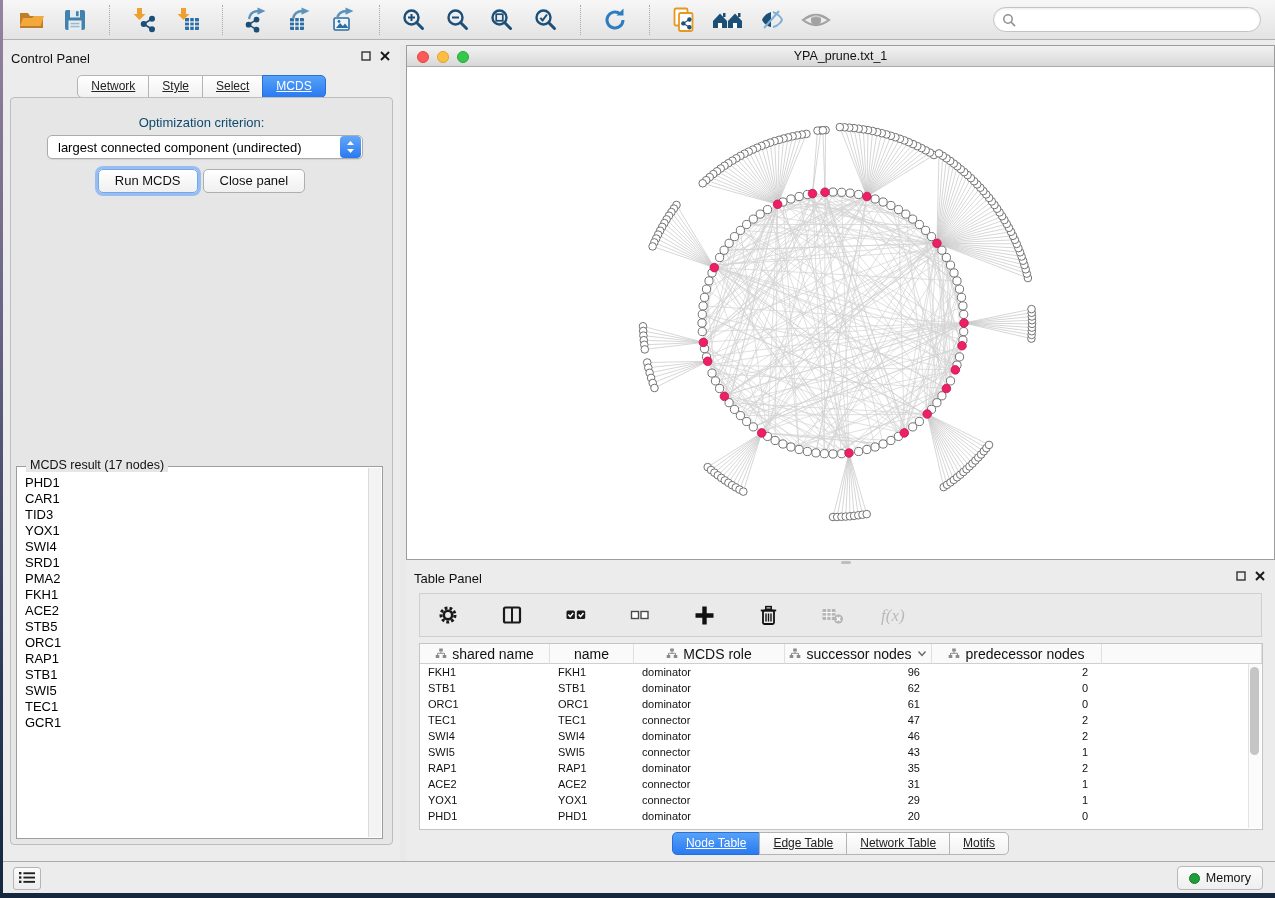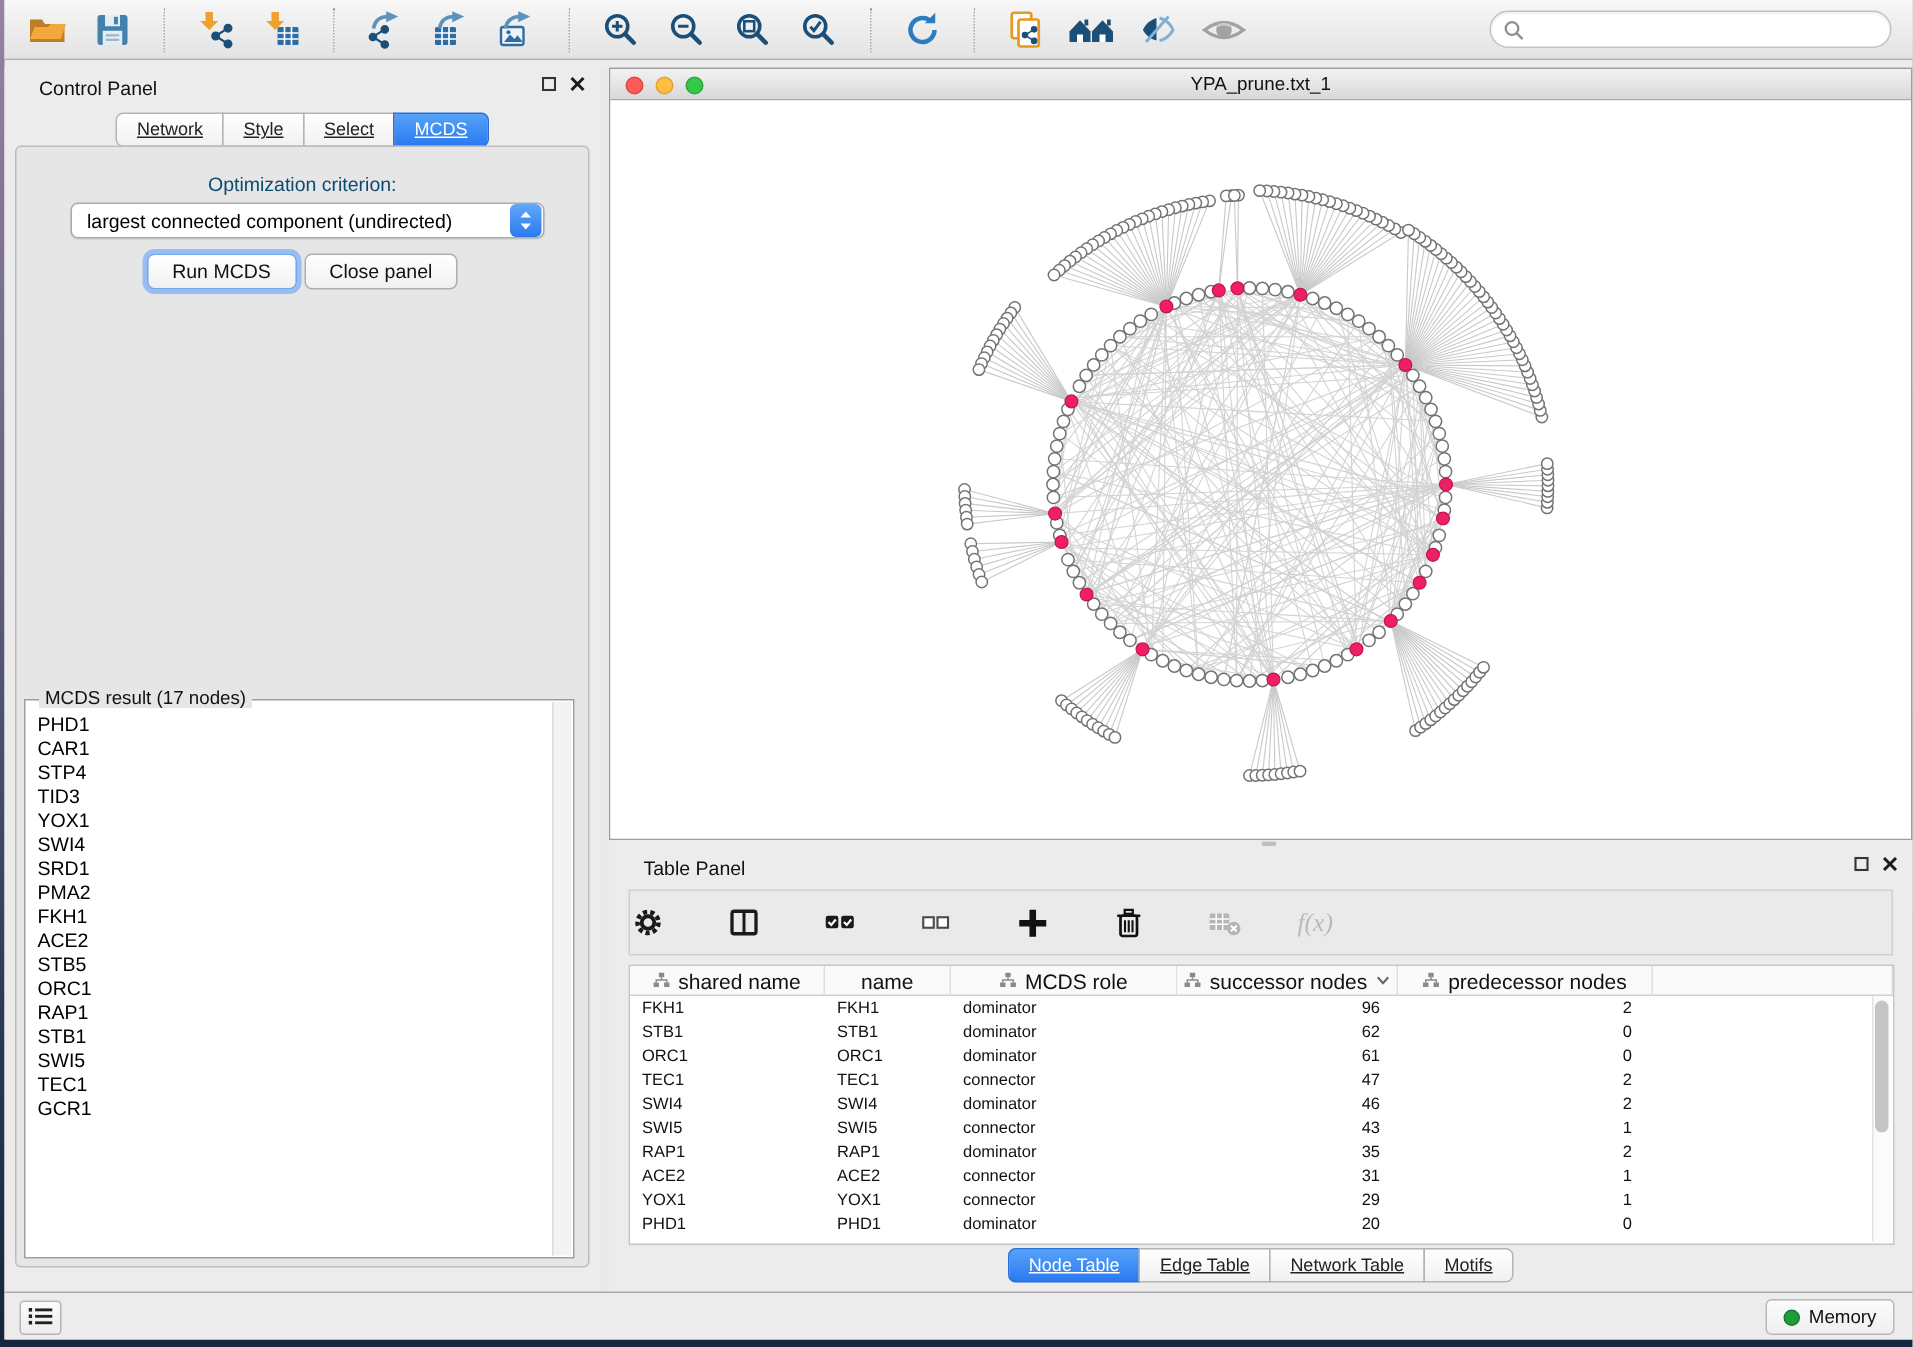--- a/index.html
+++ b/index.html
@@ -15,21 +15,21 @@
   .tb-btn { width:28px; height:28px; display:flex; align-items:center; justify-content:center; cursor:default; }
   .tb-btn.disabled { opacity:.9; }
   .tb-sep { width:0; height:30px; border-left:1px dotted #a9a9a9; margin:0 4px; }
   .search-wrap { width:268px; height:25px; background:#fff; border:1px solid #c3c3c3; border-radius:13px;
     display:flex; align-items:center; padding:0 8px; margin-left:12px; box-shadow:inset 0 1px 2px rgba(0,0,0,.08); }
   .search-wrap input { border:none; outline:none; flex:1; font-size:12px; background:transparent; }
   .search-ico { display:flex; margin-right:5px; }
 
   
   .panel-titlebar { position:absolute; left:0; top:0; width:100%; height:26px; display:flex; align-items:center; }
-  .panel-title { font-size:13px; color:#111; margin-left:23px; }
+  .panel-title { font-size:13px; color:#111; margin-left:8px; }
   .pt-icons { position:absolute; right:10px; top:6px; display:flex; gap:9px; align-items:center; }
   .pt-icons span { display:flex; cursor:default; }
 
   .control-panel { position:absolute; left:0; top:45px; width:397px; height:816px; background:#ececec; }
   .seg-tabs { display:flex; justify-content:center; }
   .ctrl-tabs-row { position:absolute; left:0; top:30px; width:100%; }
   .seg-tab { font-size:12px; padding:3px 13px 4px; background:linear-gradient(#ffffff,#f1f1f1);
     border:1px solid #b4b4b4; margin-left:-1px; color:#222; cursor:default; white-space:nowrap;text-decoration:underline; }
   .seg-tab:first-child { border-radius:5px 0 0 5px; margin-left:0; }
   .seg-tab:last-child { border-radius:0 5px 5px 0; }
@@ -68,21 +68,21 @@
   .tl.yellow { left:30px; background:#fdbe41; border:1px solid #e0a42c; }
   .tl.green { left:50px; background:#34c84a; border:1px solid #2aa83a; }
   .net-canvas { position:absolute; left:0; top:21px; width:867px; height:492px; background:#fff; overflow:hidden; }
 
   .hsplit { position:absolute; left:403px; top:560px; width:869px; height:5px; background:#ececec; }
   .hsplit .grip { position:absolute; left:50%; top:1px; width:10px; height:3px; background:#bfbfbf; border-radius:2px; }
 
   
   .table-panel { position:absolute; left:403px; top:565px; width:869px; height:296px; background:#ececec; }
   .tp-toolbar { position:absolute; left:13px; right:13px; top:28px; height:44px; background:#eaeaea;
-    border:1px solid #cfcfcf; display:flex; align-items:center; gap:40px; }
+    border:1px solid #cfcfcf; display:flex; align-items:center; gap:40px; padding-left:16px; }
   .tp-btn { display:flex; align-items:center; justify-content:center; width:24px; height:24px; cursor:default; }
   .table-box { position:absolute; left:13px; right:12px; top:78px; height:187px; background:#fff; border:1px solid #c4c4c4; }
   .grid { display:grid; grid-template-columns:130px 84px 151px 147px 170px 1fr; }
   .th { height:20px; background:#fafafa; border-right:1px solid #e0e0e0; border-bottom:1px solid #cfcfcf;
     display:flex; align-items:center; justify-content:center; gap:5px; font-size:14px; color:#111; }
   .td { height:16px; font-size:11px; color:#111; display:flex; align-items:center; padding:0 8px; white-space:nowrap; }
   .td.num { justify-content:flex-end; }
   .td.c4 { padding-right:12px; }
   .td.c5 { padding-right:14px; }
   .tb-vtrack { position:absolute; top:20px; bottom:1px; right:1px; width:13px; background:#fbfbfb; border-left:1px solid #e3e3e3; }
@@ -351,21 +351,20 @@
         </div>
         <div class="btn-row">
           <button class="mac-btn focus">Run MCDS</button>
           <button class="mac-btn">Close panel</button>
         </div>
         <div class="groupbox">
           <span class="legend">MCDS result (17 nodes)</span>
           <div class="mcds-list" id="mcds-list">
               <div>PHD1</div>
               <div>CAR1</div>
-              <div>STP4</div>
               <div>TID3</div>
               <div>YOX1</div>
               <div>SWI4</div>
               <div>SRD1</div>
               <div>PMA2</div>
               <div>FKH1</div>
               <div>ACE2</div>
               <div>STB5</div>
               <div>ORC1</div>
               <div>RAP1</div>

